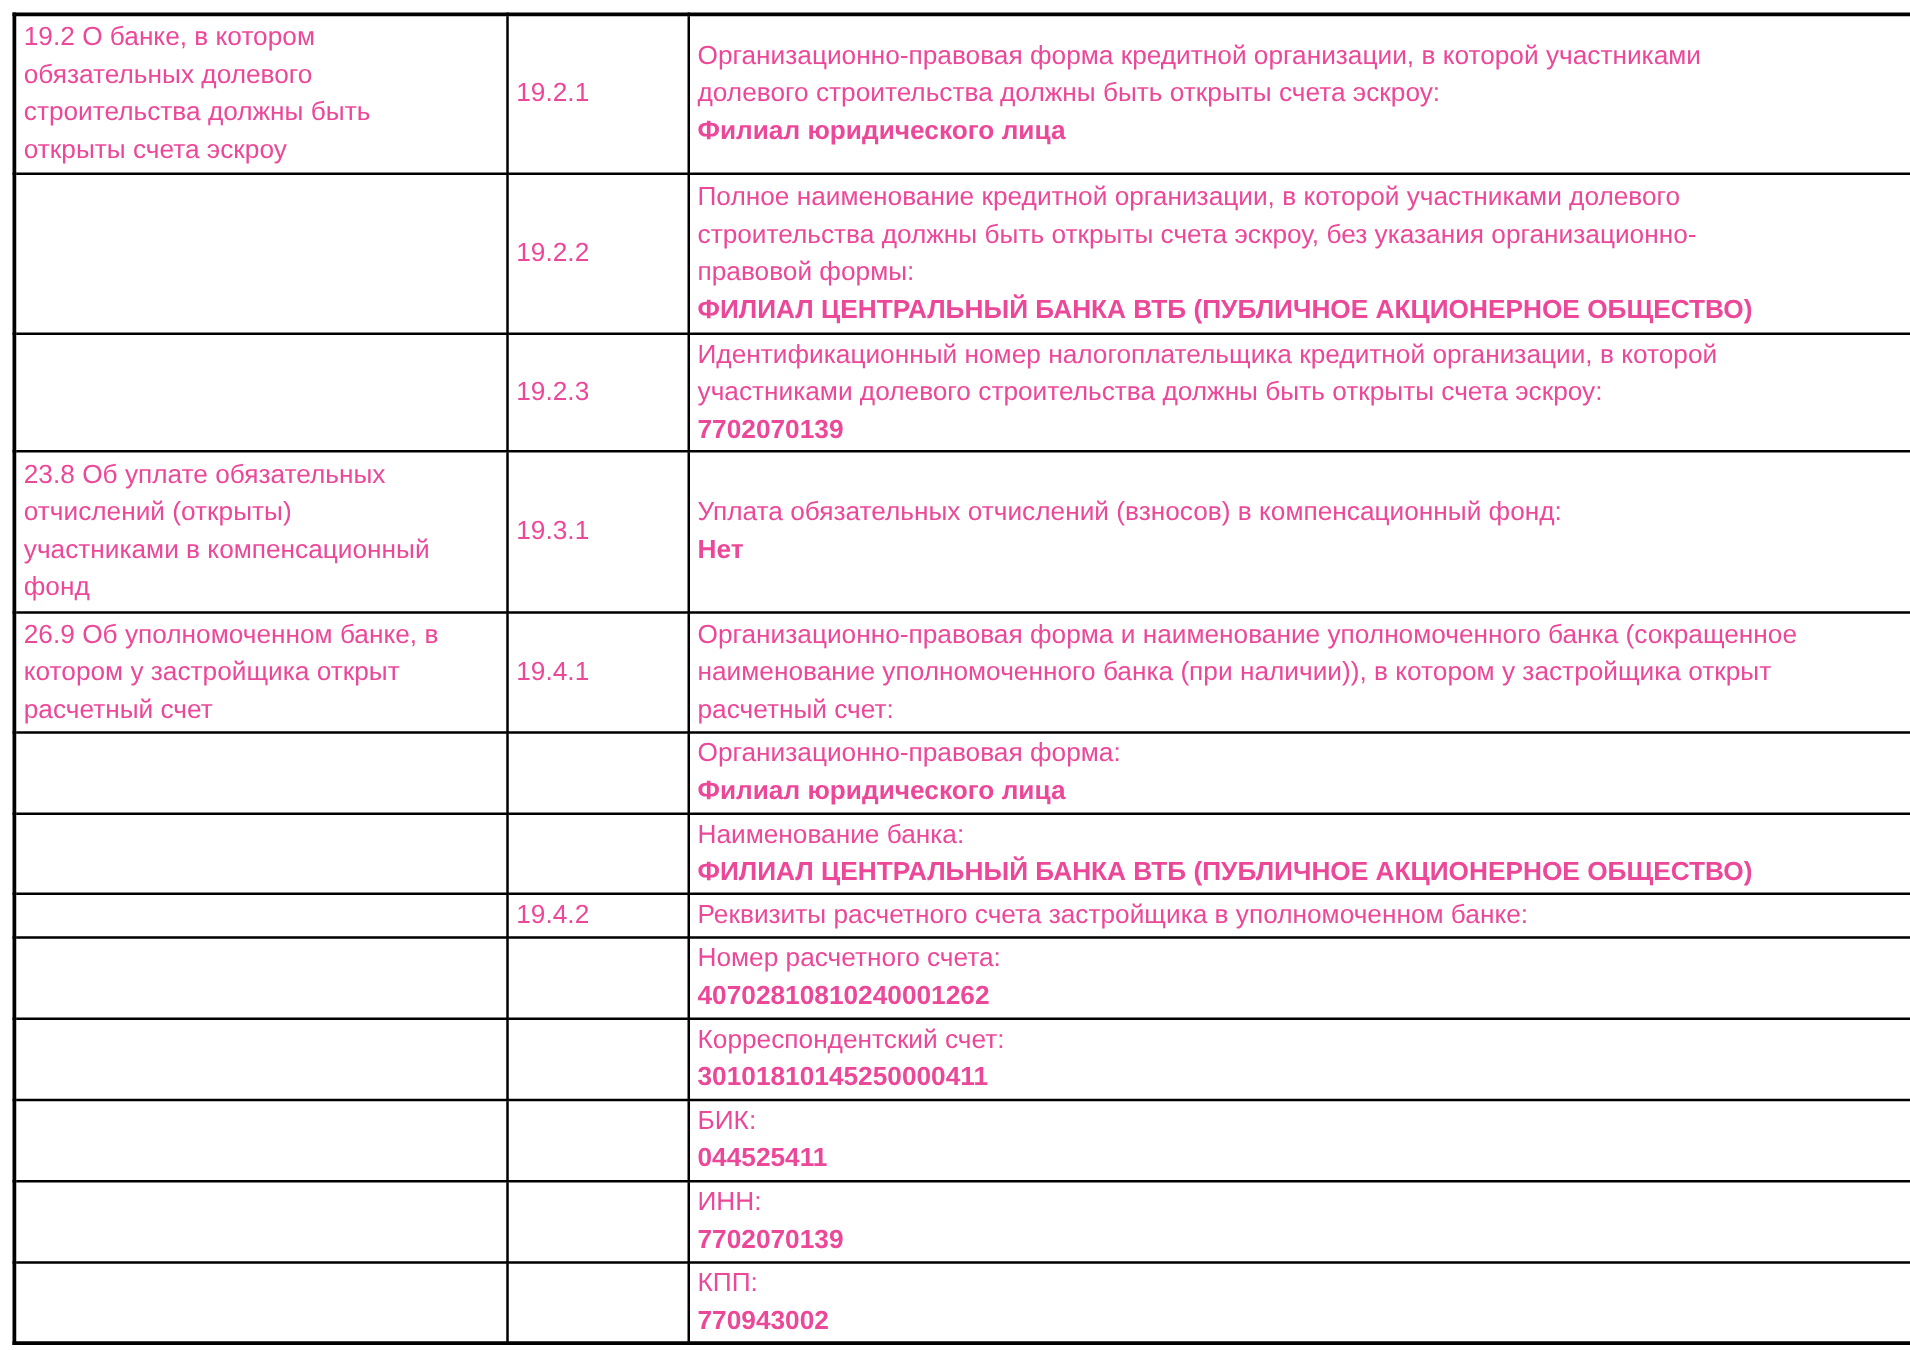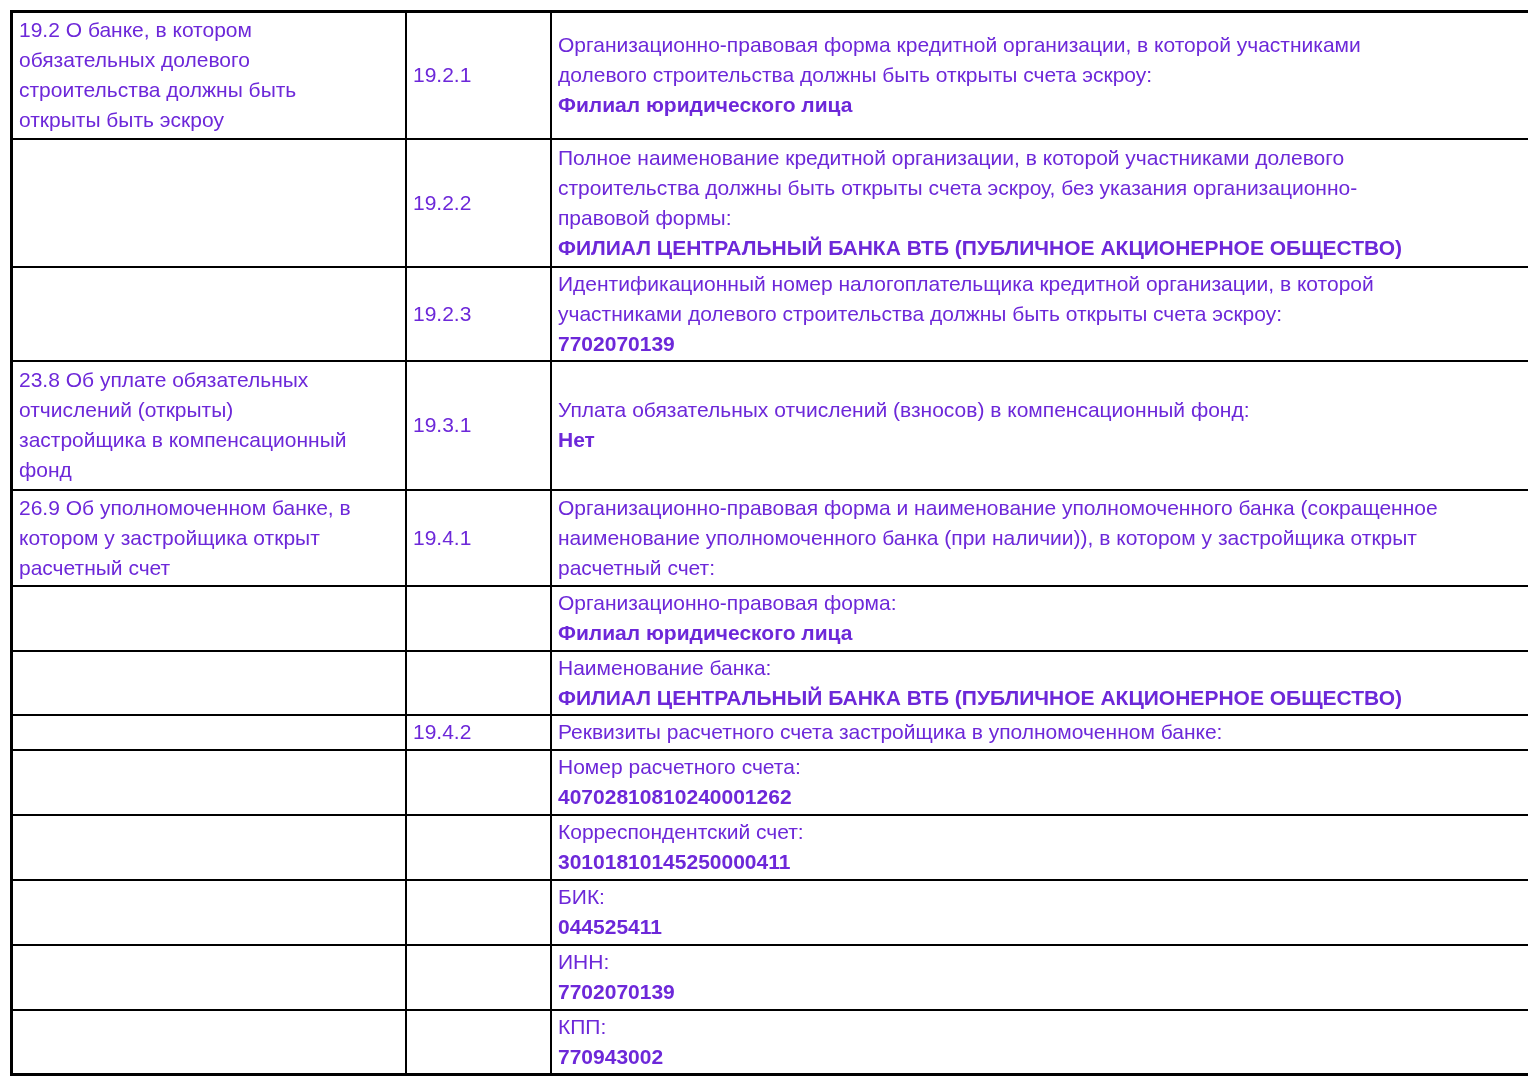--- a/index.html
+++ b/index.html
@@ -7,21 +7,21 @@
     padding: 0;
     background: #ffffff;
   }
   .page {
     position: relative;
     width: 1528px;
     height: 1080px;
     background: #ffffff;
     font-family: "Liberation Sans", "DejaVu Sans", sans-serif;
     font-size: 21px;
-    color: #6d28d9;
+    color: #ec4899;
     overflow: hidden;
   }
   table.decl {
     position: absolute;
     left: 10px;
     top: 10px;
     width: 1499px;
     border-collapse: collapse;
     table-layout: fixed;
     border: 3px solid #000000;
@@ -48,21 +48,21 @@
 <body>
 
 <div class="page">
   <table class="decl">
     <tbody>
         <tr style="height: 127px;">
           <td class="col-section">
             <div class="line">19.2 О банке, в котором</div>
             <div class="line">обязательных долевого</div>
             <div class="line">строительства должны быть</div>
-            <div class="line">открыты быть эскроу</div>
+            <div class="line">открыты счета эскроу</div>
           </td>
           <td class="col-code">
             <div class="line">19.2.1</div>
           </td>
           <td class="col-content">
             <div class="line">Организационно-правовая форма кредитной организации, в которой участниками</div>
             <div class="line">долевого строительства должны быть открыты счета эскроу:</div>
             <div class="line b">Филиал юридического лица</div>
           </td>
         </tr>
@@ -86,21 +86,21 @@
           <td class="col-content">
             <div class="line">Идентификационный номер налогоплательщика кредитной организации, в которой</div>
             <div class="line">участниками долевого строительства должны быть открыты счета эскроу:</div>
             <div class="line b">7702070139</div>
           </td>
         </tr>
         <tr style="height: 129px;">
           <td class="col-section">
             <div class="line">23.8 Об уплате обязательных</div>
             <div class="line">отчислений (открыты)</div>
-            <div class="line">застройщика в компенсационный</div>
+            <div class="line">участниками в компенсационный</div>
             <div class="line">фонд</div>
           </td>
           <td class="col-code">
             <div class="line">19.3.1</div>
           </td>
           <td class="col-content">
             <div class="line">Уплата обязательных отчислений (взносов) в компенсационный фонд:</div>
             <div class="line b">Нет</div>
           </td>
         </tr>

